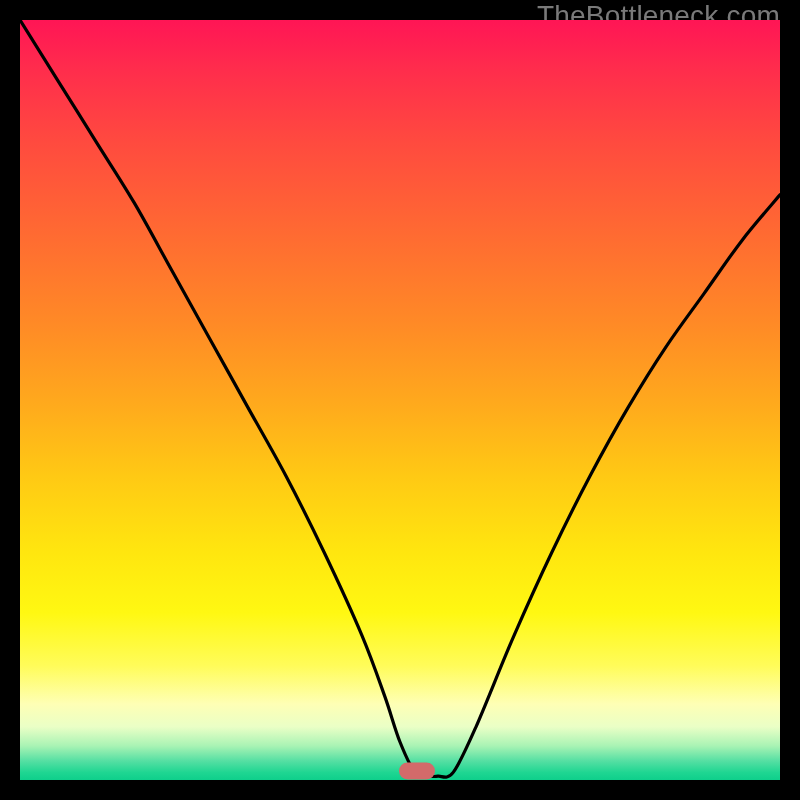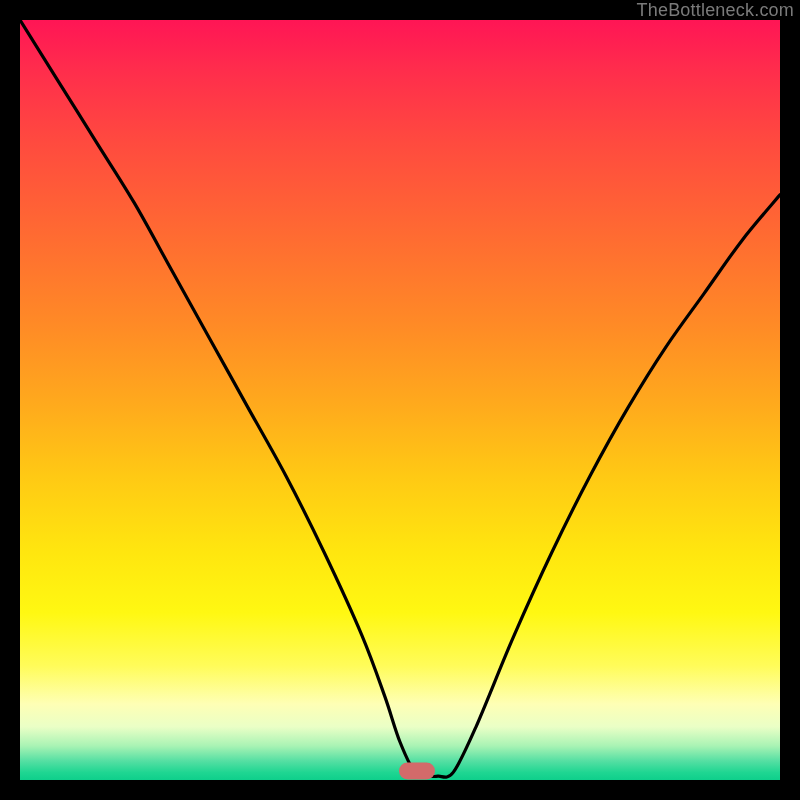--- a/index.html
+++ b/index.html
@@ -55,23 +55,23 @@
     position: absolute;
     width: 36px;
     height: 17px;
     background: #d36a6a;
     border-radius: 9px;
     transform: translate(-50%, -50%);
   }
   .watermark {
     position: absolute;
     top: 0px;
-    right: 6px;
+    right: 20px;
     color: #7a7a7a;
-    font-size: 18px;
+    font-size: 28px;
     letter-spacing: 0.2px;
     font-weight: 500;
     user-select: none;
   }
 </style>
 </head>
 <body>
 
 <div class="frame">
   <div class="watermark">TheBottleneck.com</div>

